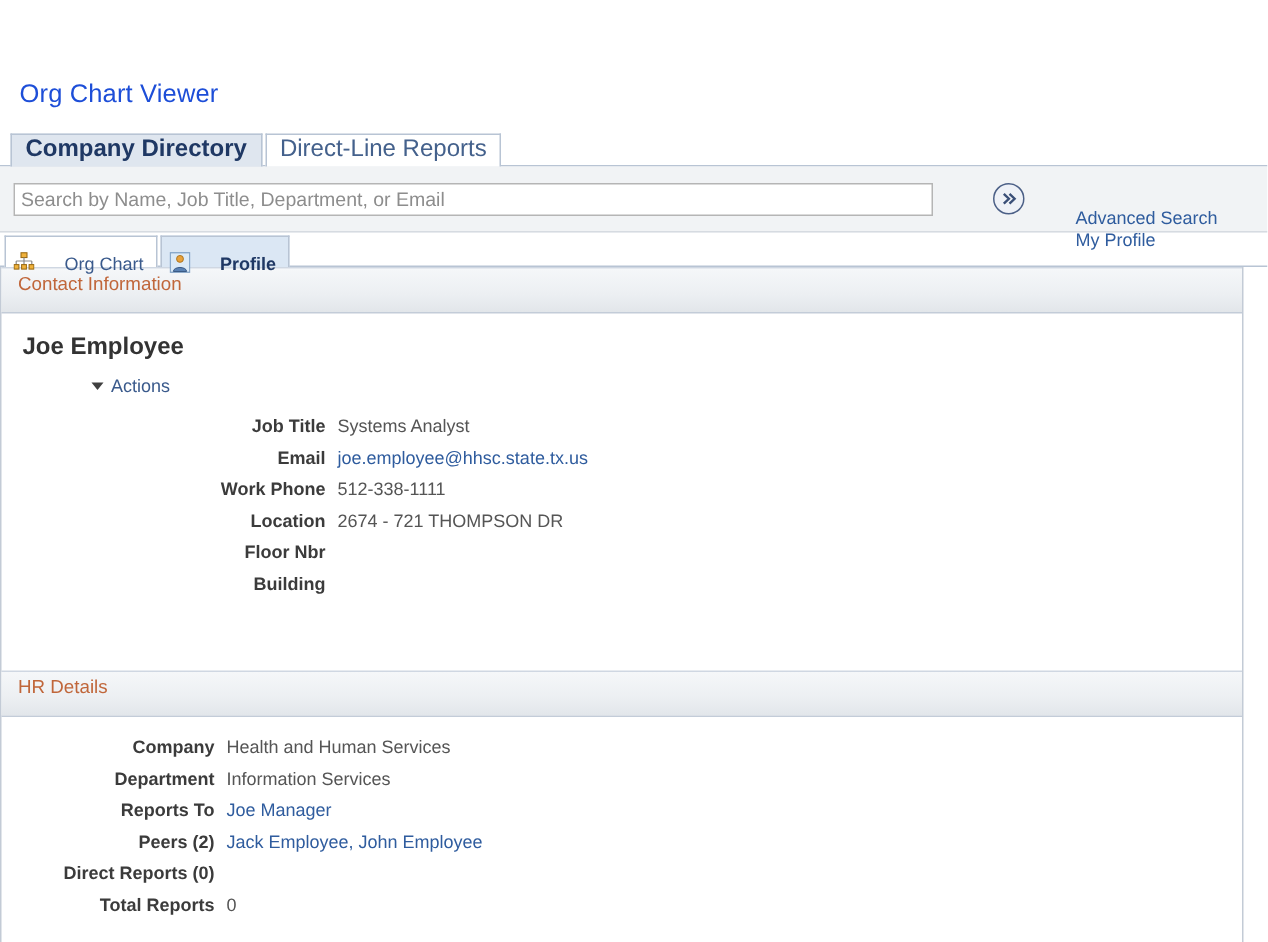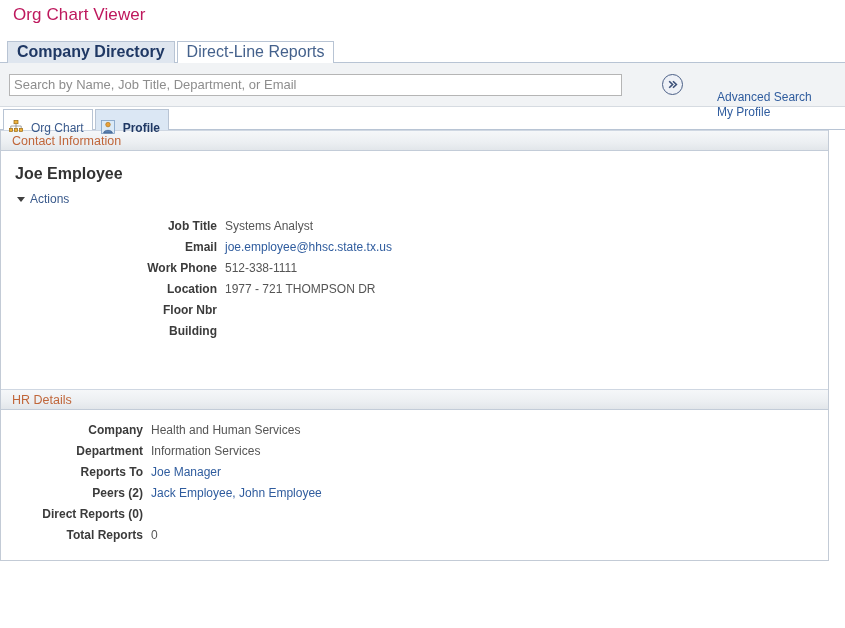--- a/index.html
+++ b/index.html
@@ -9,24 +9,25 @@
     width: 845px;
     height: 628px;
     background: #ffffff;
     font-family: "Liberation Sans", sans-serif;
     overflow: hidden;
   }
 
   
   .page-title {
     font-size: 17px;
-    color: #be185d;
+    color: #1d4ed8;
     padding: 5px 0 0 13px;
     font-weight: normal;
     letter-spacing: 0.1px;
+    margin-top: 48px;
   }
 
   
   .tabstrip {
     position: relative;
     height: 22px;
     margin-top: 16px;
     padding-left: 7px;
     display: flex;
     align-items: flex-end;
@@ -125,21 +126,21 @@
     left: 0; right: 0; bottom: 0;
     height: 1px;
     background: #b8c4d4;
   }
   .subtab {
     position: relative;
     z-index: 2;
     height: 21px;
     display: flex;
     align-items: center;
-    gap: 8px;
+    gap: 20px;
     padding: 16px 8px 0 5px;
     font-size: 12px;
     border: 1px solid #b8c4d4;
     border-bottom: none;
     background: #ffffff;
     color: #3a5a8c;
     cursor: pointer;
     white-space: nowrap;
   }
   .subtab.active {
@@ -154,41 +155,42 @@
     width: 829px;
     border-left: 1px solid #c3cbd6;
     border-right: 1px solid #c3cbd6;
     border-bottom: 1px solid #c3cbd6;
     background: #ffffff;
   }
   .section-header {
     background: linear-gradient(to bottom, #f5f7f9 0%, #eceff2 60%, #e2e6ea 100%);
     border-top: 1px solid #cfd7e2;
     border-bottom: 1px solid #c3ccd8;
-    height: 21px;
+    height: 31px;
     line-height: 20px;
     padding-left: 11px;
     font-size: 12.5px;
     color: #c0663a;
   }
 
   .employee-name {
     font-size: 16px;
     font-weight: bold;
     color: #333333;
     padding: 14px 0 0 14px;
   }
 
   .actions-row {
     display: flex;
     align-items: center;
     gap: 5px;
     padding: 9px 0 0 16px;
     cursor: pointer;
     width: max-content;
+    margin-left: 44px;
   }
   .caret {
     width: 0; height: 0;
     border-left: 4.5px solid transparent;
     border-right: 4.5px solid transparent;
     border-top: 5px solid #404040;
   }
   .actions-label { font-size: 12px; color: #3a5a8c; }
 
   
@@ -296,21 +298,21 @@
       <div class="field-row">
         <span class="lbl">Email</span>
         <span class="val"><a>joe.employee@hhsc.state.tx.us</a></span>
       </div>
       <div class="field-row">
         <span class="lbl">Work Phone</span>
         <span class="val">512-338-1111</span>
       </div>
       <div class="field-row">
         <span class="lbl">Location</span>
-        <span class="val">1977 - 721 THOMPSON DR</span>
+        <span class="val">2674 - 721 THOMPSON DR</span>
       </div>
       <div class="field-row">
         <span class="lbl">Floor Nbr</span>
         <span class="val"></span>
       </div>
       <div class="field-row">
         <span class="lbl">Building</span>
         <span class="val"></span>
       </div>
     </div>

